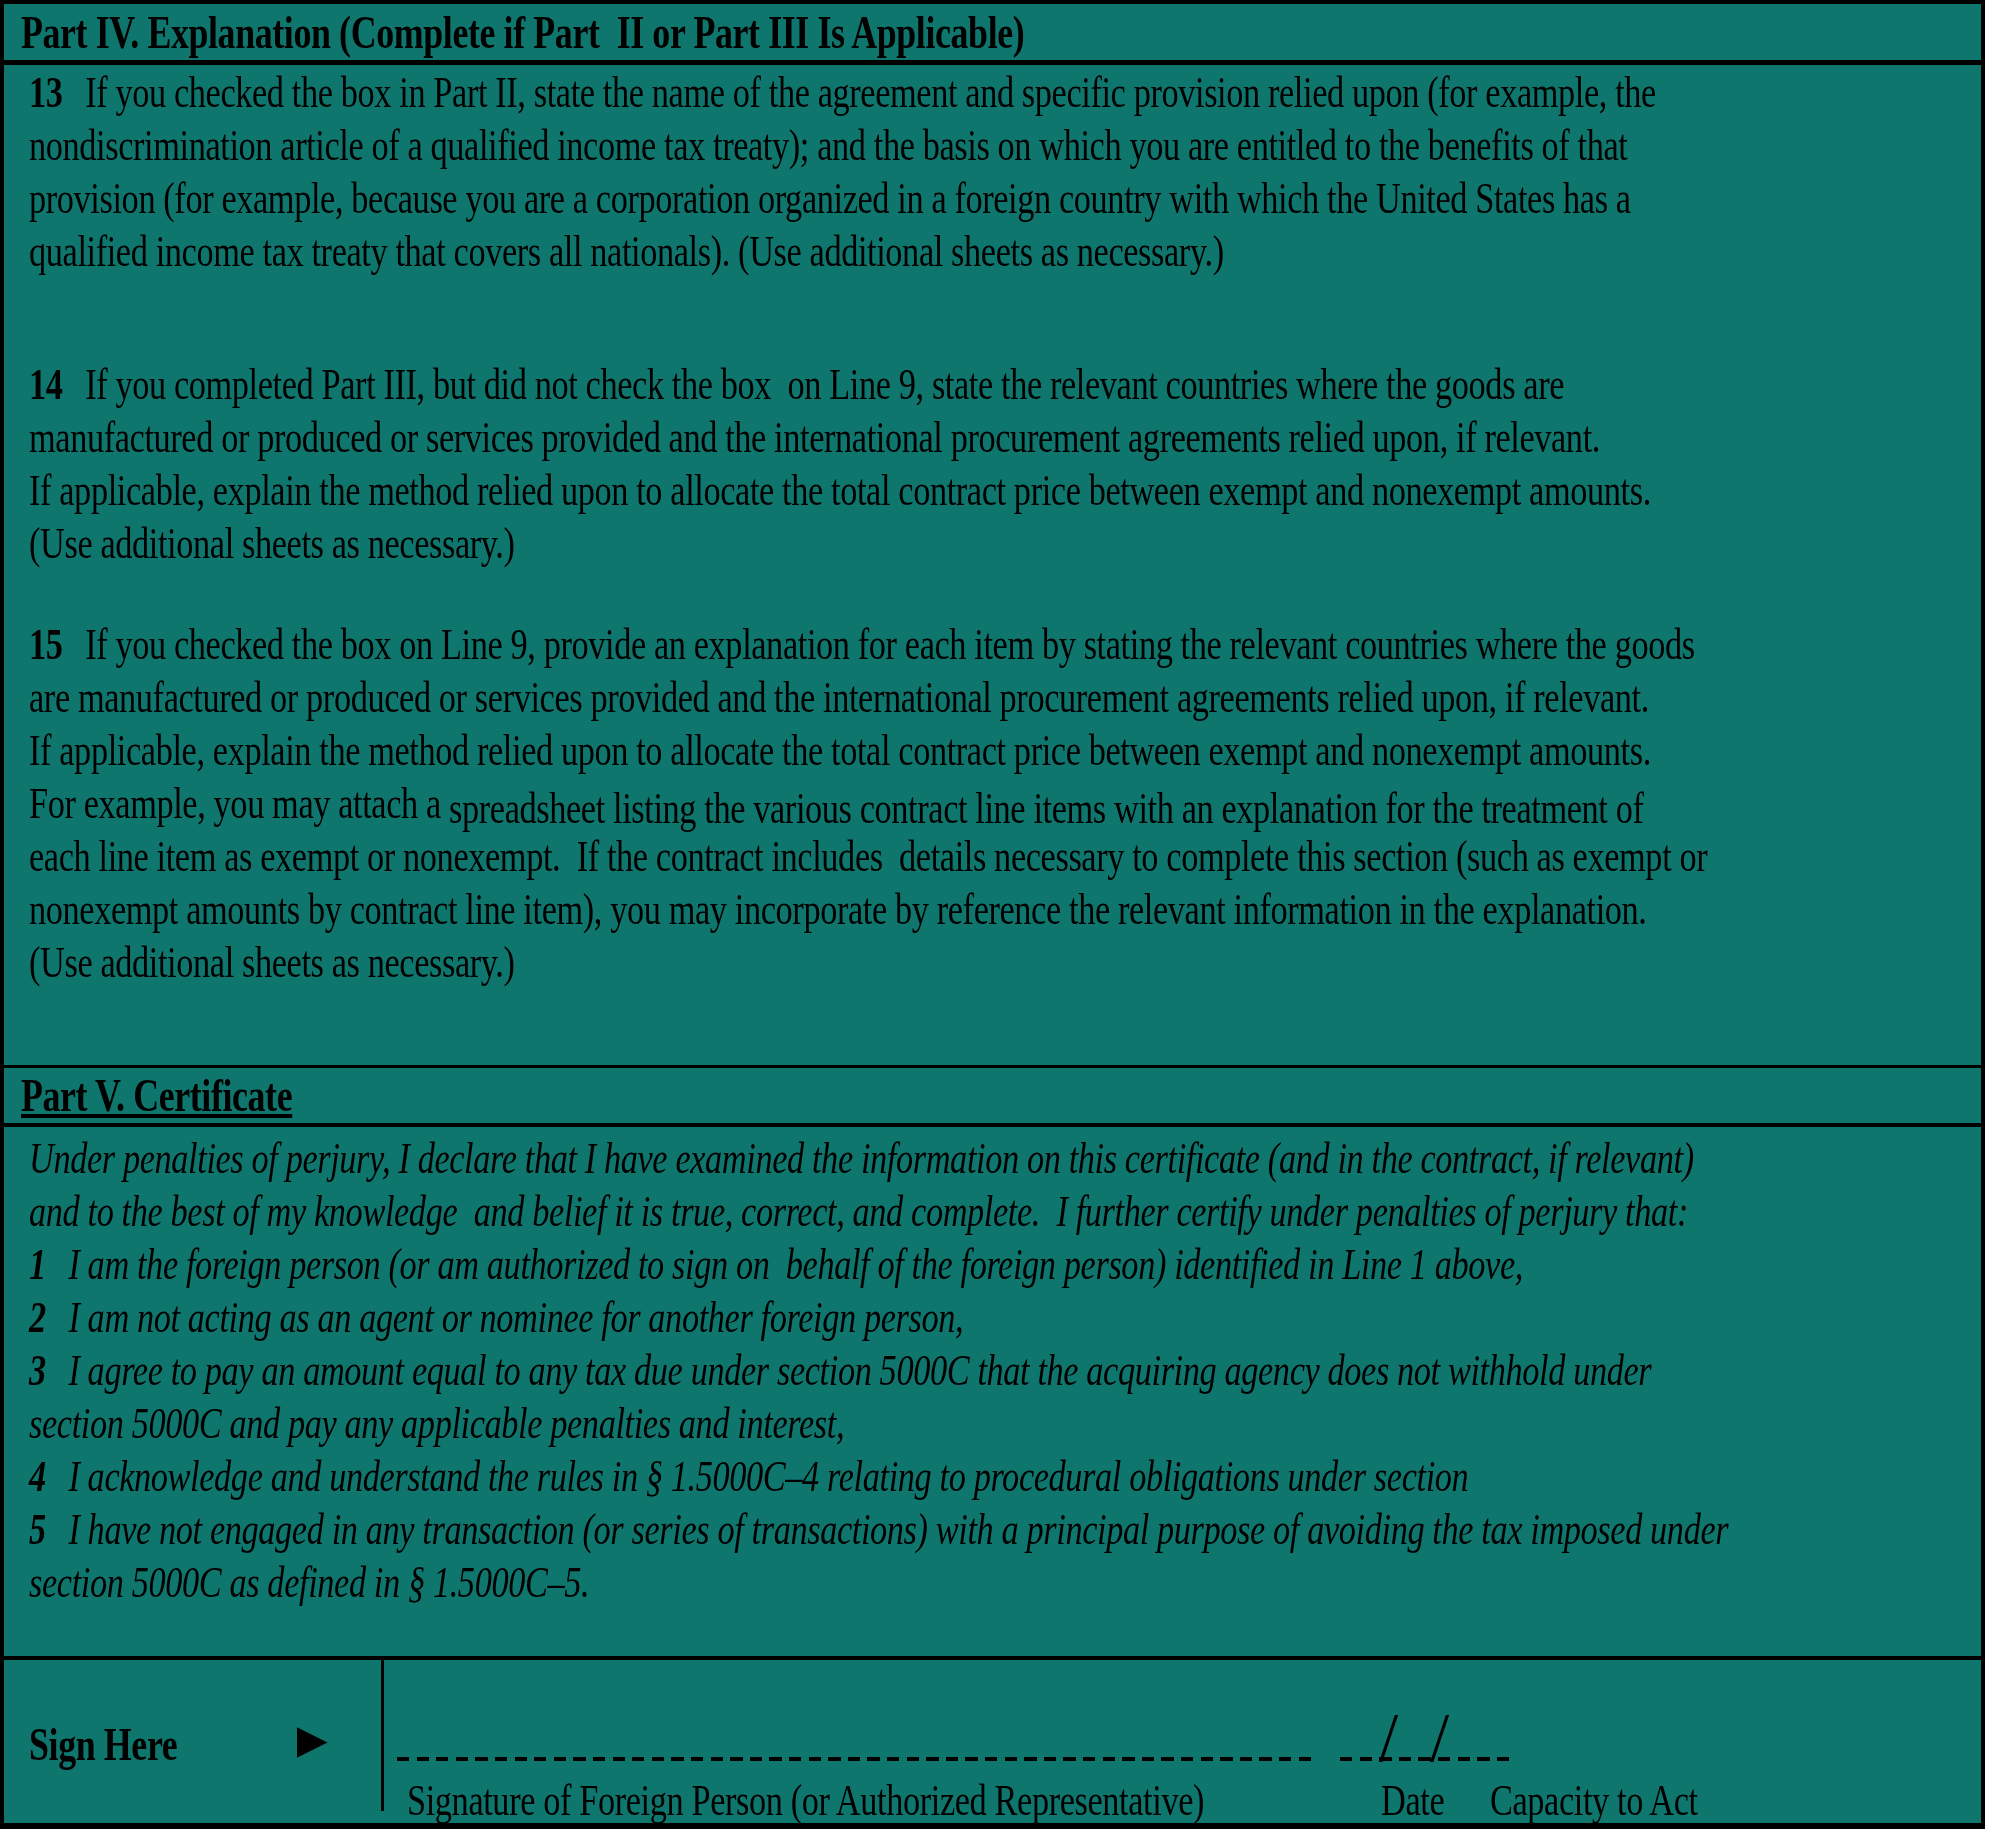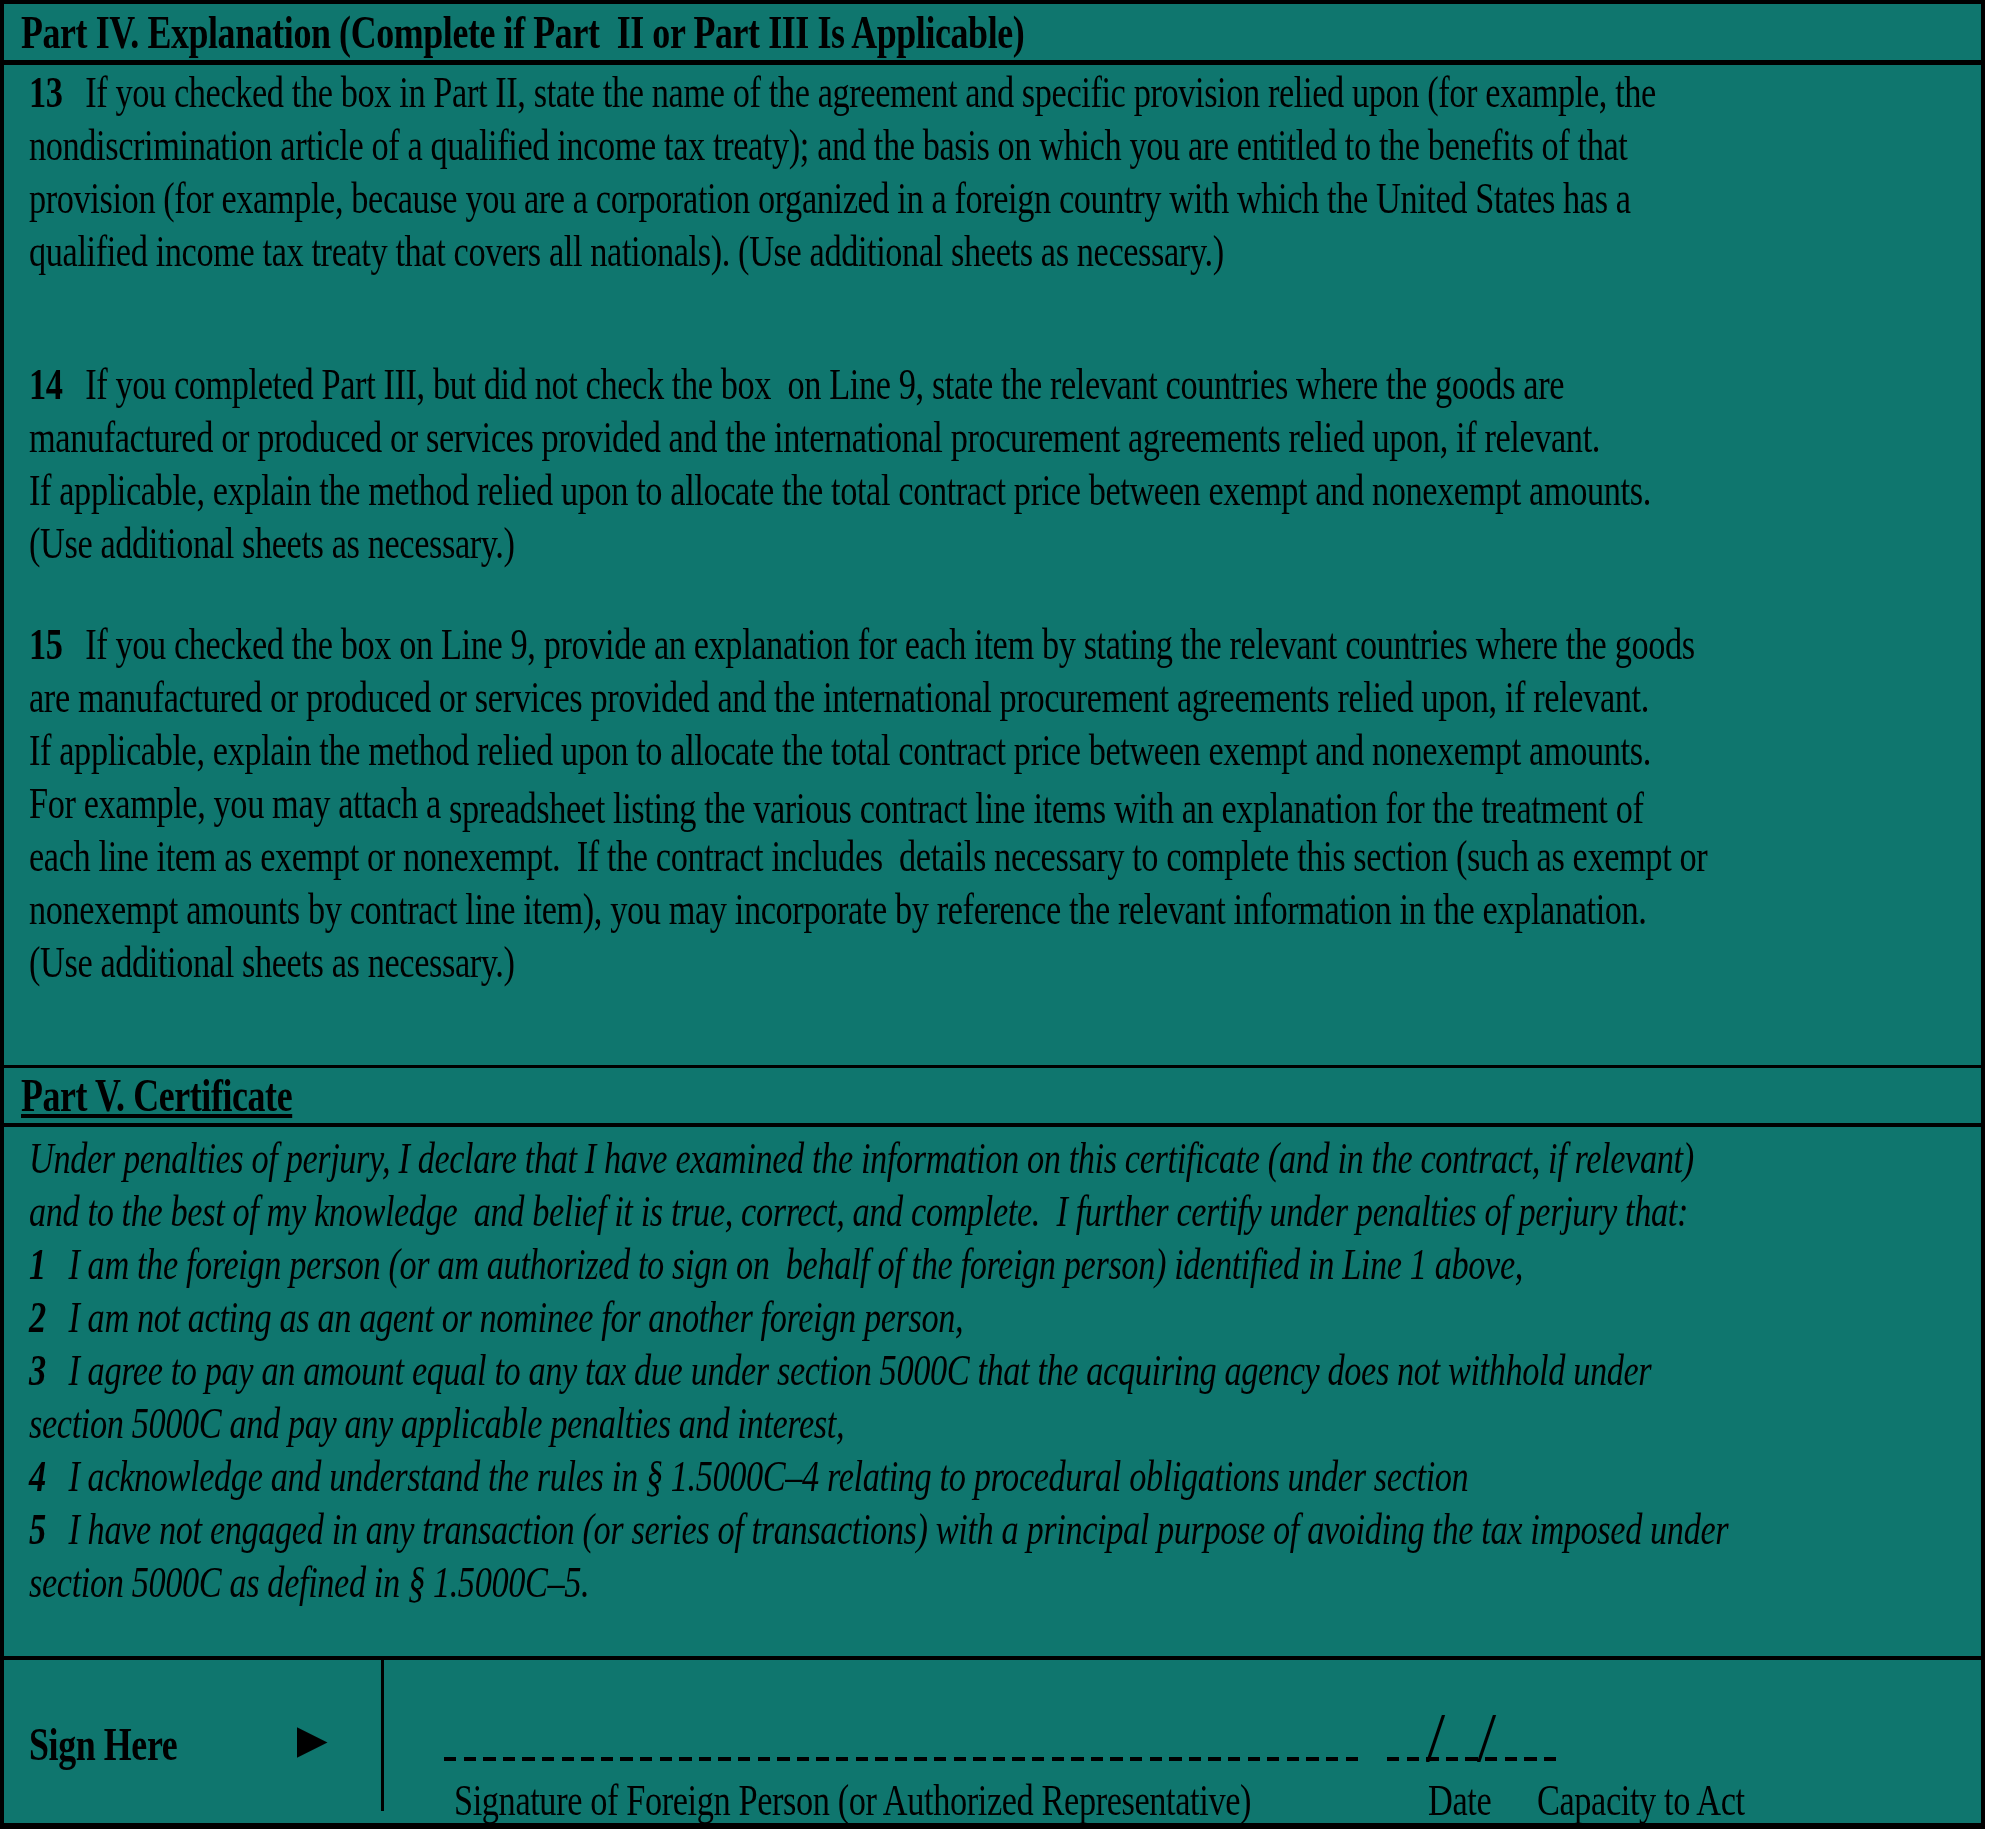--- a/index.html
+++ b/index.html
@@ -46,21 +46,20 @@
   }
   .p5-body {
     height: 533px;
     border-bottom: 4.6px solid #000;
     padding: 4.6px 27px 0 25px;
     font-style: italic;
   }
   .sign-row {
     height: 151px;
     display: flex;
-    gap: 47px;
   }
 
   
   .htext {
     font-size: 46px;
     font-weight: bold;
     letter-spacing: -0.5px;
     white-space: pre;
     transform: scaleX(0.78);
     transform-origin: 0 50%;

